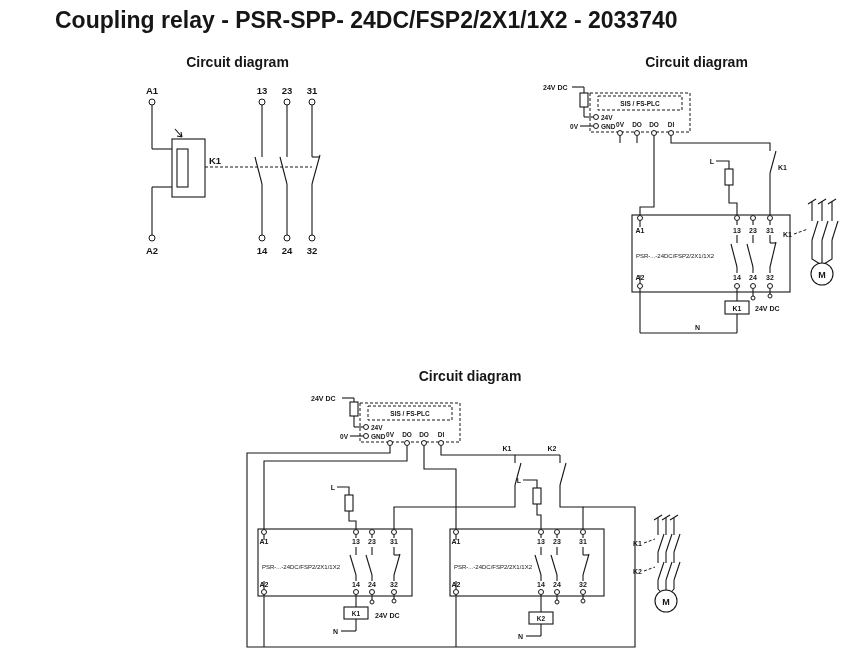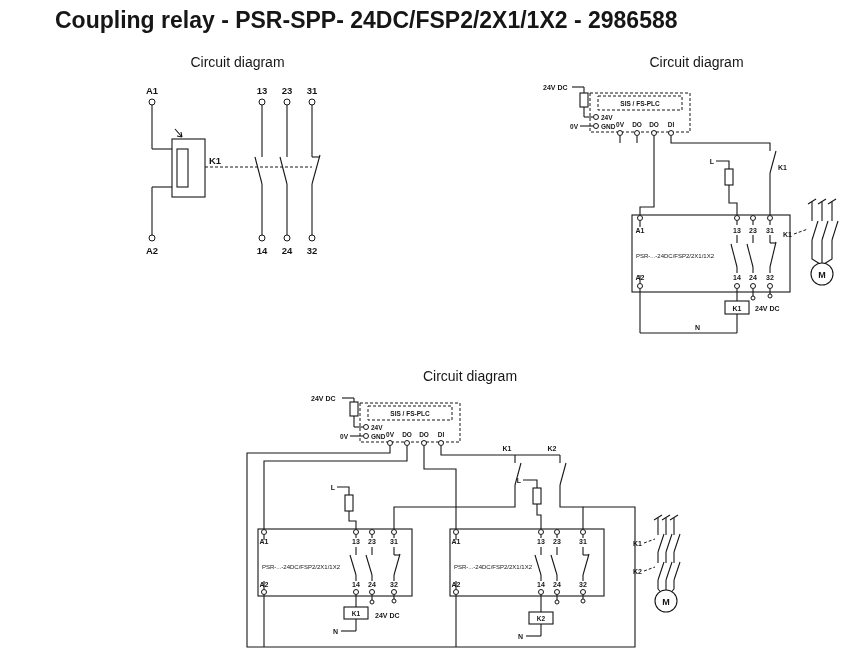--- a/index.html
+++ b/index.html
@@ -1,35 +1,35 @@
 <!DOCTYPE html>
 <html><head>
 <meta charset="utf-8">
 <style>
   html,body{margin:0;padding:0;}
   body{width:853px;height:653px;position:relative;background:#ffffff;
        font-family:"Liberation Sans",sans-serif;color:#161616;overflow:hidden;}
   .page-title{position:absolute;left:55px;top:7px;font-size:23px;font-weight:600;white-space:nowrap;}
   .diagram{position:absolute;}
-  .diagram-heading{font-size:14px;font-weight:400;text-align:center;margin:0 0 7px 0;}
+  .diagram-heading{font-size:14px;font-weight:700;text-align:center;margin:0 0 7px 0;}
   .d1{left:130px;top:54px;width:215px;}
   .d2{left:540px;top:54px;width:313px;}
   .d3{left:245px;top:368px;width:450px;}
   svg{display:block;}
   svg text{font-family:"Liberation Sans",sans-serif;}
   .wire{stroke:#161616;stroke-width:1.1;fill:none;}
   .dash{stroke:#161616;stroke-width:1;fill:none;stroke-dasharray:3,2;}
   .term{fill:#ffffff;stroke:#161616;stroke-width:1;}
   .box{fill:#ffffff;stroke:#161616;stroke-width:1.1;}
   .lbl{fill:#161616;font-weight:bold;}
 </style>
 </head>
 <body>
 
-<div class="page-title">Coupling relay - PSR-SPP- 24DC/FSP2/2X1/1X2 - 2986588</div>
+<div class="page-title">Coupling relay - PSR-SPP- 24DC/FSP2/2X1/1X2 - 2033740</div>
 
 <div class="diagram d1">
   <div class="diagram-heading">Circuit diagram</div>
   <svg width="215" height="190" viewBox="0 0 215 190">
     <g>
       <line class="wire" x1="22" y1="28" x2="22" y2="72"></line>
       <line class="wire" x1="22" y1="72" x2="42" y2="72"></line>
       <line class="wire" x1="42" y1="110" x2="22" y2="110"></line>
       <line class="wire" x1="22" y1="110" x2="22" y2="158"></line>
       <rect class="box" x="42" y="62" width="33" height="58"></rect>

